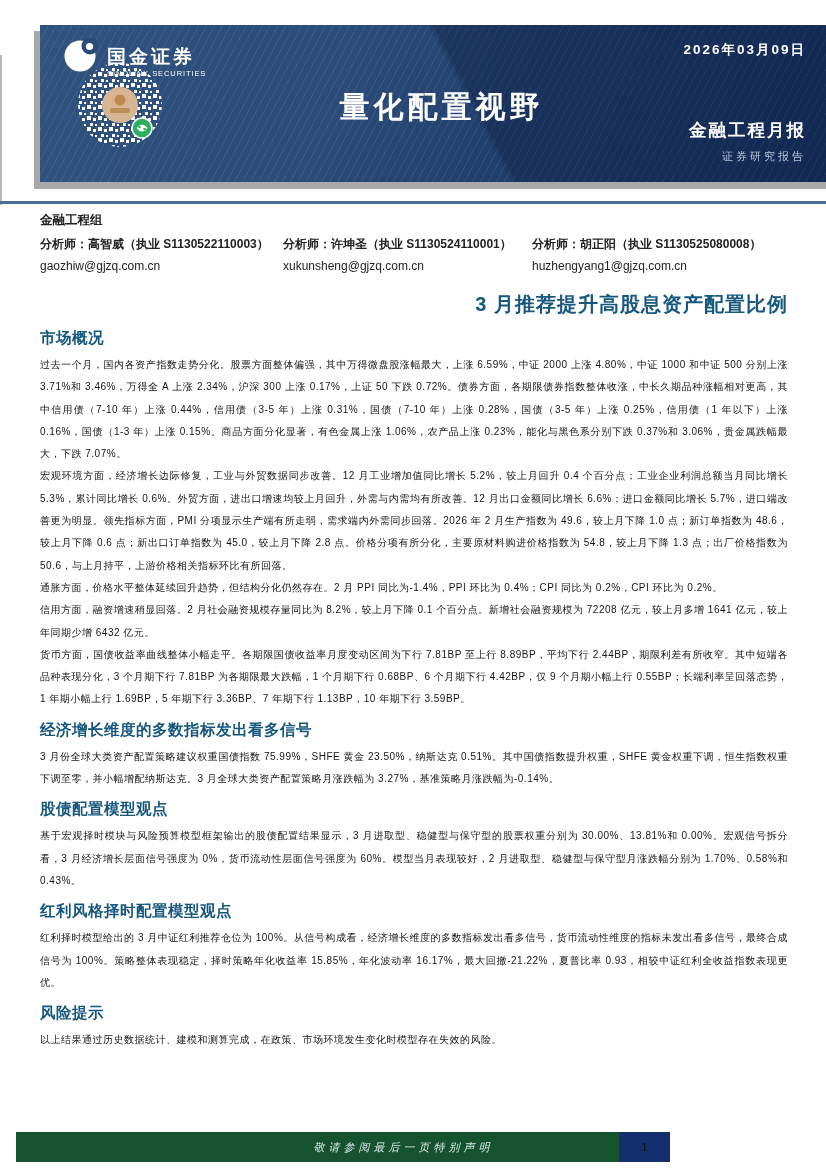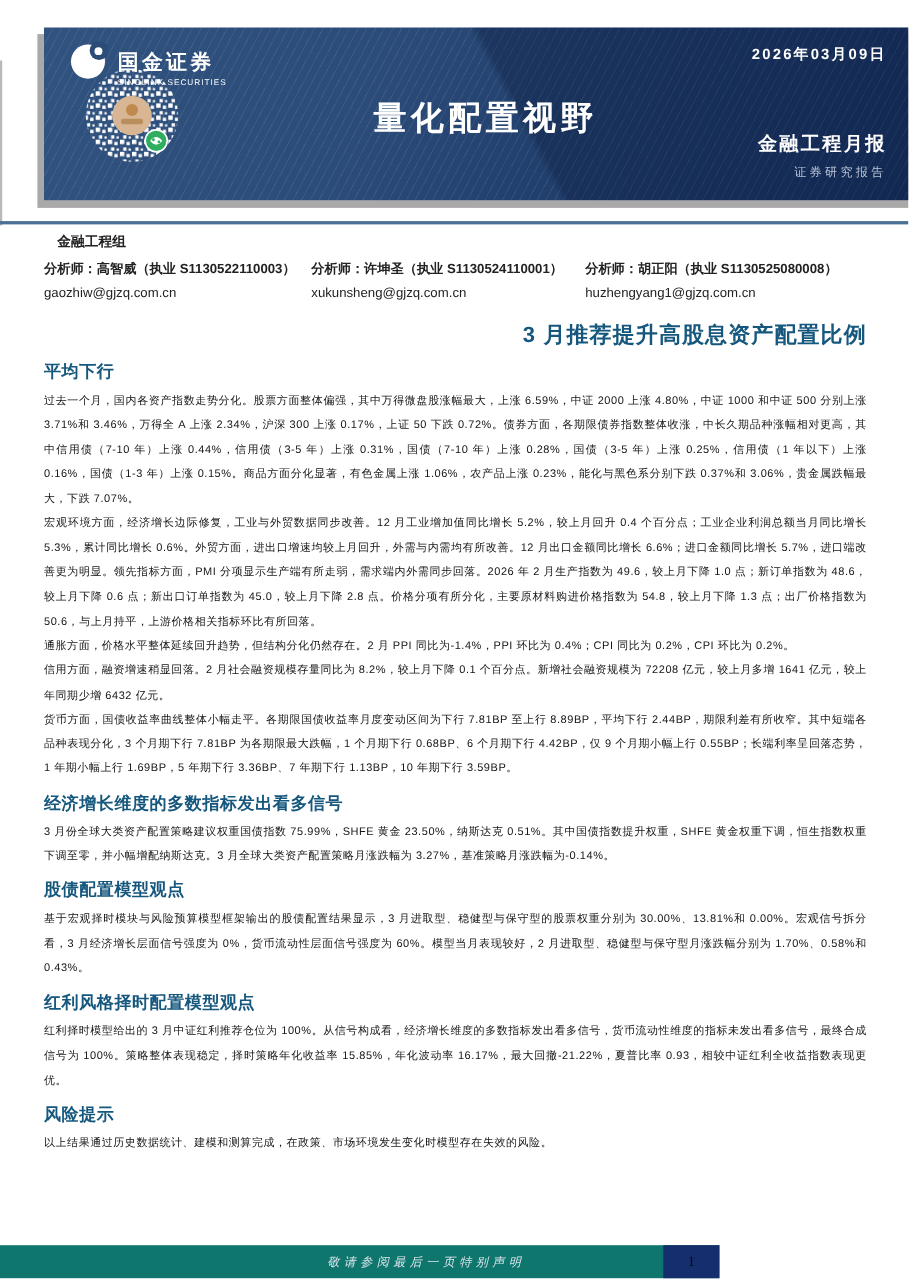--- a/index.html
+++ b/index.html
@@ -24,32 +24,32 @@
   .banner-date{position:absolute;right:20px;top:16px;color:#ffffff;font-size:13.5px;
           font-weight:bold;letter-spacing:2px;z-index:3;}
   .banner-right{position:absolute;right:20px;top:93px;text-align:right;z-index:3;}
   .report-type{color:#ffffff;font-size:17.5px;font-weight:bold;letter-spacing:2px;}
   .report-cat{color:#b8c4d8;font-size:11px;letter-spacing:3px;margin-top:7px;}
 
   .rule{position:absolute;left:0;top:201px;width:826px;height:3px;background:#4a7095;}
 
   
   .content{position:absolute;left:40px;top:212px;width:748px;}
-  .team-group{font-size:12.5px;font-weight:bold;color:#222;margin-bottom:7px;margin-left:12px;}
+  .team-group{font-size:12.5px;font-weight:bold;color:#222;margin-bottom:7px;}
   .analysts{display:grid;grid-template-columns:243px 249px 1fr;}
   .analyst-line{font-size:12px;font-weight:bold;color:#222;margin-bottom:6px;white-space:nowrap;}
   .analyst-email{font-size:12px;color:#222;}
   .article-title{font-size:20px;font-weight:bold;color:#15577d;text-align:right;
           letter-spacing:1px;margin:18px 0 10px 0;}
   .sec-h{font-size:15.5px;font-weight:bold;color:#15577d;margin:9px 0 5px 0;letter-spacing:0.5px;}
   .para{font-size:10px;line-height:22.3px;color:#141414;text-align:justify;
           letter-spacing:0.5px;margin:0;}
 
   
-  .footer{position:absolute;left:0;bottom:7px;width:654px;height:30px;background:#0f766e;}
+  .footer{position:absolute;left:16px;bottom:7px;width:654px;height:30px;background:#14532d;}
   .footer-text{position:absolute;left:0;top:0;width:775px;height:30px;display:flex;
           align-items:center;justify-content:center;color:#dde6ee;
           font-family:"Liberation Serif",serif;font-style:italic;font-size:11px;letter-spacing:4px;}
   .pagebox{position:absolute;right:0;top:0;width:51px;height:30px;background:#152e6d;
           display:flex;align-items:center;justify-content:center;color:#0a0a14;
           font-size:13px;font-family:"Liberation Serif",serif;}
 </style>
 </head>
 <body>
 
@@ -122,21 +122,21 @@
         <div class="analyst-email">xukunsheng@gjzq.com.cn</div>
       </div>
       <div>
         <div class="analyst-line">分析师：胡正阳（执业 S1130525080008）</div>
         <div class="analyst-email">huzhengyang1@gjzq.com.cn</div>
       </div>
     </div>
 
     <div class="article-title">3 月推荐提升高股息资产配置比例</div>
 
-    <div class="sec-h">平均下行</div>
+    <div class="sec-h">市场概况</div>
     <p class="para">过去一个月，国内各资产指数走势分化。股票方面整体偏强，其中万得微盘股涨幅最大，上涨 6.59%，中证 2000 上涨 4.80%，中证 1000 和中证 500 分别上涨 3.71%和 3.46%，万得全 A 上涨 2.34%，沪深 300 上涨 0.17%，上证 50 下跌 0.72%。债券方面，各期限债券指数整体收涨，中长久期品种涨幅相对更高，其中信用债（7-10 年）上涨 0.44%，信用债（3-5 年）上涨 0.31%，国债（7-10 年）上涨 0.28%，国债（3-5 年）上涨 0.25%，信用债（1 年以下）上涨 0.16%，国债（1-3 年）上涨 0.15%。商品方面分化显著，有色金属上涨 1.06%，农产品上涨 0.23%，能化与黑色系分别下跌 0.37%和 3.06%，贵金属跌幅最大，下跌 7.07%。</p>
     <p class="para">宏观环境方面，经济增长边际修复，工业与外贸数据同步改善。12 月工业增加值同比增长 5.2%，较上月回升 0.4 个百分点；工业企业利润总额当月同比增长 5.3%，累计同比增长 0.6%。外贸方面，进出口增速均较上月回升，外需与内需均有所改善。12 月出口金额同比增长 6.6%；进口金额同比增长 5.7%，进口端改善更为明显。领先指标方面，PMI 分项显示生产端有所走弱，需求端内外需同步回落。2026 年 2 月生产指数为 49.6，较上月下降 1.0 点；新订单指数为 48.6，较上月下降 0.6 点；新出口订单指数为 45.0，较上月下降 2.8 点。价格分项有所分化，主要原材料购进价格指数为 54.8，较上月下降 1.3 点；出厂价格指数为 50.6，与上月持平，上游价格相关指标环比有所回落。</p>
     <p class="para">通胀方面，价格水平整体延续回升趋势，但结构分化仍然存在。2 月 PPI 同比为-1.4%，PPI 环比为 0.4%；CPI 同比为 0.2%，CPI 环比为 0.2%。</p>
     <p class="para">信用方面，融资增速稍显回落。2 月社会融资规模存量同比为 8.2%，较上月下降 0.1 个百分点。新增社会融资规模为 72208 亿元，较上月多增 1641 亿元，较上年同期少增 6432 亿元。</p>
     <p class="para">货币方面，国债收益率曲线整体小幅走平。各期限国债收益率月度变动区间为下行 7.81BP 至上行 8.89BP，平均下行 2.44BP，期限利差有所收窄。其中短端各品种表现分化，3 个月期下行 7.81BP 为各期限最大跌幅，1 个月期下行 0.68BP、6 个月期下行 4.42BP，仅 9 个月期小幅上行 0.55BP；长端利率呈回落态势，1 年期小幅上行 1.69BP，5 年期下行 3.36BP、7 年期下行 1.13BP，10 年期下行 3.59BP。</p>
 
     <div class="sec-h">经济增长维度的多数指标发出看多信号</div>
     <p class="para">3 月份全球大类资产配置策略建议权重国债指数 75.99%，SHFE 黄金 23.50%，纳斯达克 0.51%。其中国债指数提升权重，SHFE 黄金权重下调，恒生指数权重下调至零，并小幅增配纳斯达克。3 月全球大类资产配置策略月涨跌幅为 3.27%，基准策略月涨跌幅为-0.14%。</p>
 
     <div class="sec-h">股债配置模型观点</div>

